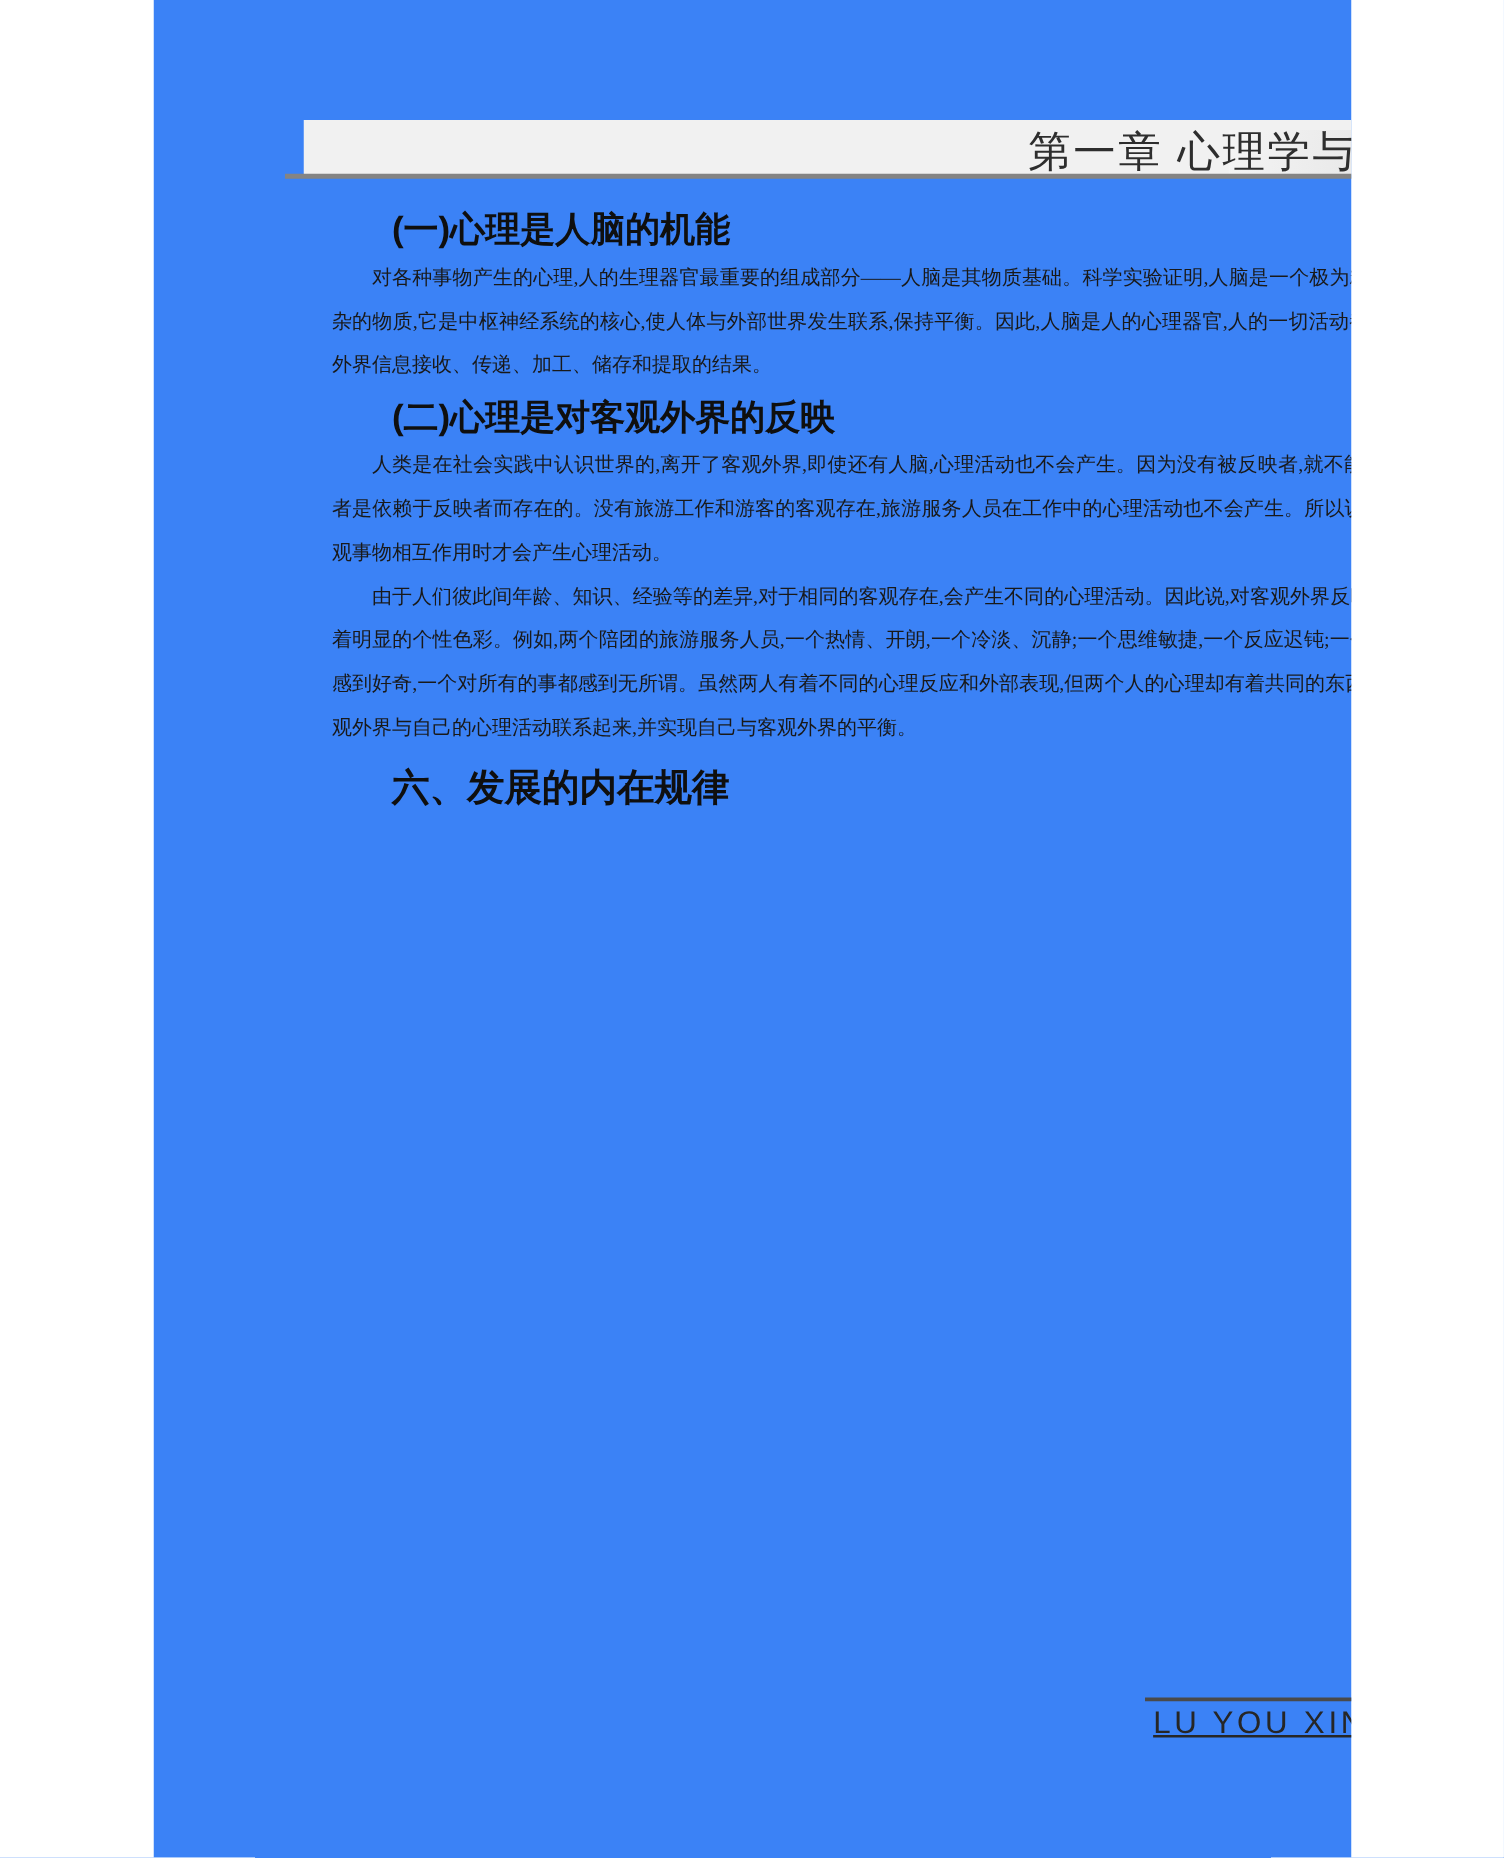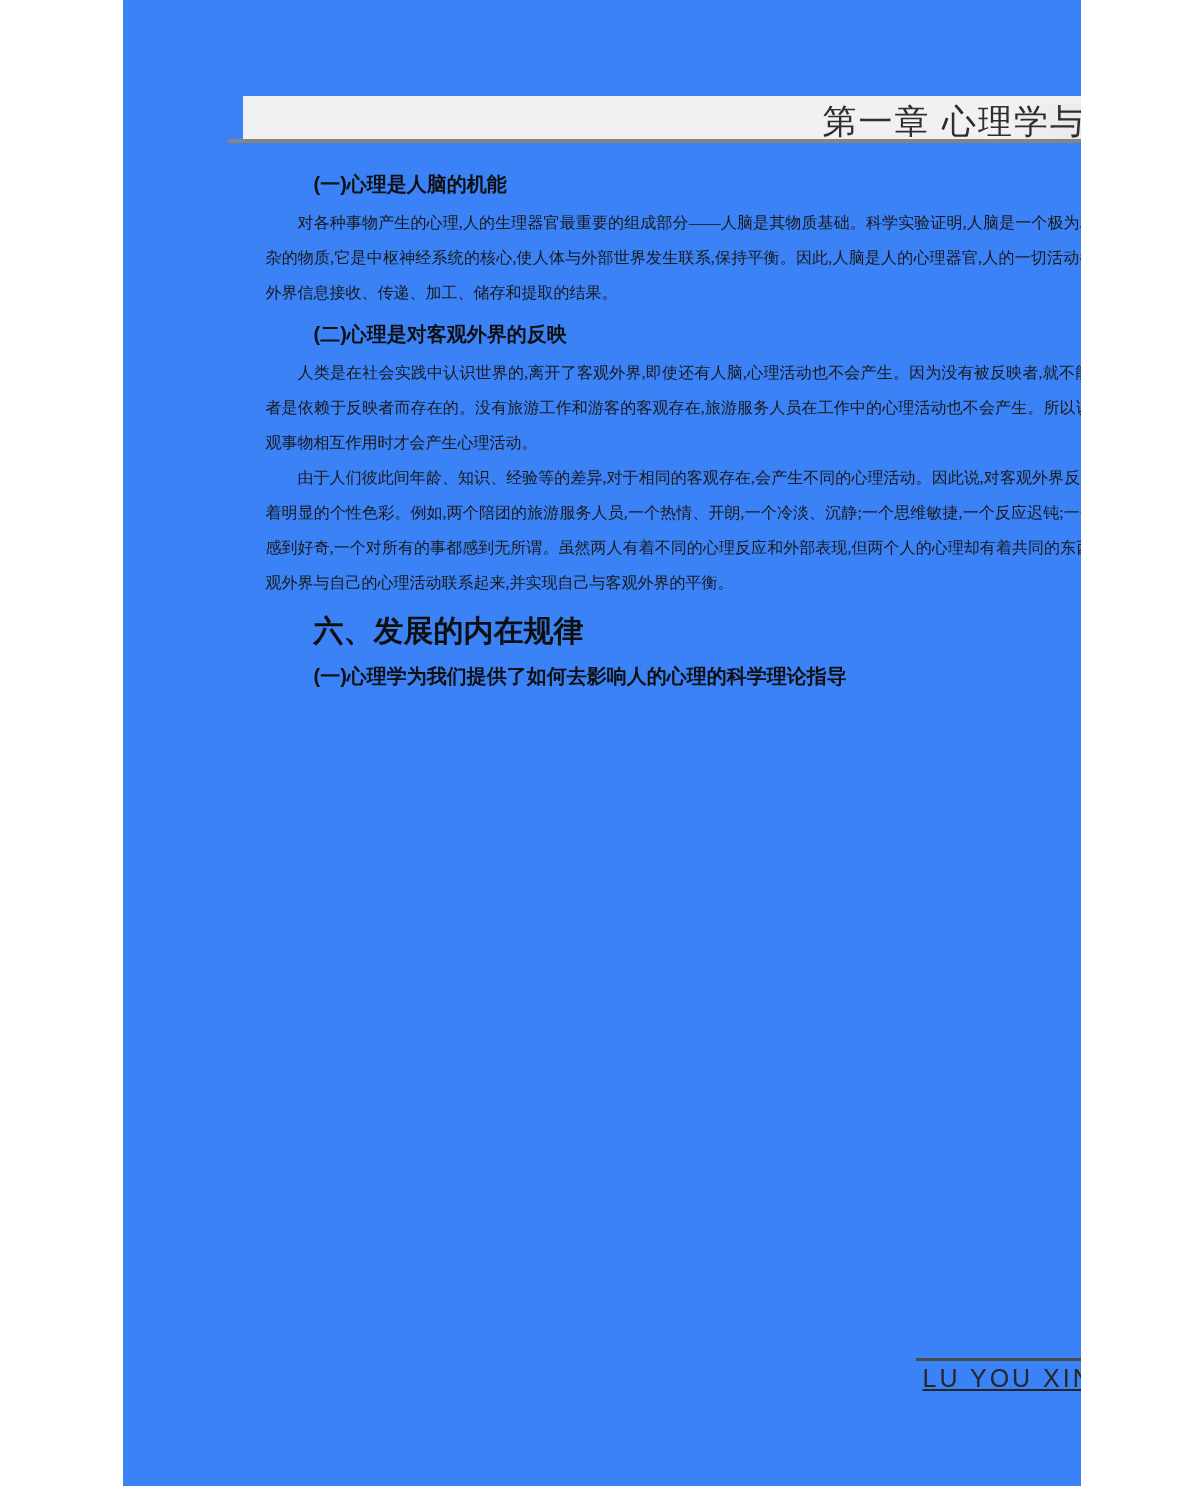--- a/index.html
+++ b/index.html
@@ -55,21 +55,21 @@
   .para {
     font-size: 16px;
     line-height: 35px;
     text-align: justify;
     text-indent: 2em;
     color: #191919;
   }
   .sub-heading {
     font-family: "Liberation Sans", sans-serif;
     font-weight: 700;
-    font-size: 20px;
+    font-size: 28px;
     line-height: 36px;
     padding-left: 48px;
     color: #0f0f0f;
     margin-top: 6px;
     margin-bottom: 3px;
   }
   .main-heading {
     font-family: "Liberation Sans", sans-serif;
     font-weight: 700;
     font-size: 30px;
@@ -146,21 +146,20 @@
   <div class="chapter-title">第一章  心理学与你</div>
   <div class="header-rule"></div>
 
   <div class="content">
     <h3 class="sub-heading">(一)心理是人脑的机能</h3>
     <p class="para">对各种事物产生的心理,人的生理器官最重要的组成部分——人脑是其物质基础。科学实验证明,人脑是一个极为精密、完善和复杂的物质,它是中枢神经系统的核心,使人体与外部世界发生联系,保持平衡。因此,人脑是人的心理器官,人的一切活动都是由于人脑对外界信息接收、传递、加工、储存和提取的结果。</p>
     <h3 class="sub-heading">(二)心理是对客观外界的反映</h3>
     <p class="para">人类是在社会实践中认识世界的,离开了客观外界,即使还有人脑,心理活动也不会产生。因为没有被反映者,就不能有反映,被反映者是依赖于反映者而存在的。没有旅游工作和游客的客观存在,旅游服务人员在工作中的心理活动也不会产生。所以说,人脑只有与客观事物相互作用时才会产生心理活动。</p>
     <p class="para">由于人们彼此间年龄、知识、经验等的差异,对于相同的客观存在,会产生不同的心理活动。因此说,对客观外界反映的心理活动有着明显的个性色彩。例如,两个陪团的旅游服务人员,一个热情、开朗,一个冷淡、沉静;一个思维敏捷,一个反应迟钝;一个对任何事情都感到好奇,一个对所有的事都感到无所谓。虽然两人有着不同的心理反应和外部表现,但两个人的心理却有着共同的东西,即两人都把客观外界与自己的心理活动联系起来,并实现自己与客观外界的平衡。</p>
     <h2 class="main-heading">六、发展的内在规律</h2>
-    <h3 class="sub-heading">(一)心理学为我们提供了如何去影响人的心理的科学理论指导</h3>
   </div>
 
   <div class="side-vline"></div>
   <div class="gray-square-top"></div>
   <div class="footer-rule"></div>
   <div class="gray-square-bottom"></div>
   <div class="page-number">3</div>
   <div class="book-pinyin">LU YOU XIN LI XUE</div>
   <div class="watermark">众创汇嘉</div>
 

